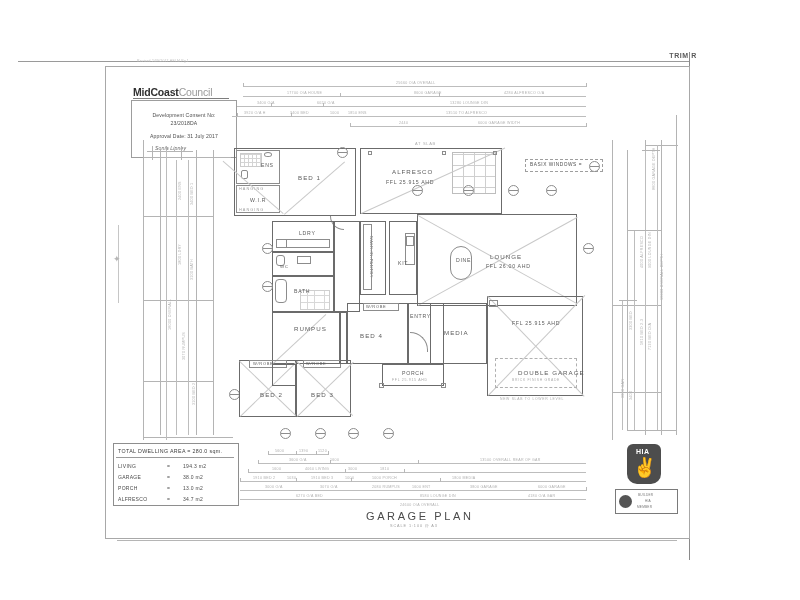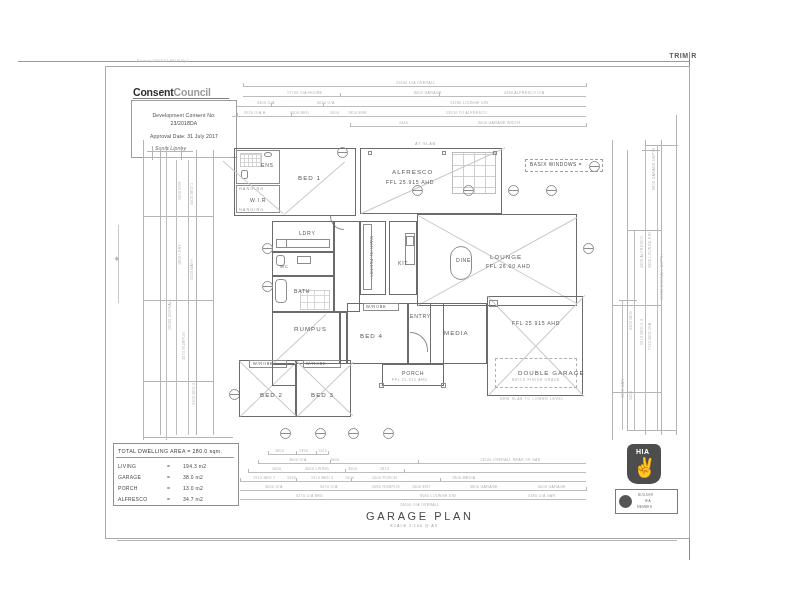--- a/index.html
+++ b/index.html
@@ -29,21 +29,21 @@
              letter-spacing:.6px;color:#5a5a5a;}
   #headernote{position:absolute;left:137px;top:59px;font-size:3.4px;color:#bdbdbd;letter-spacing:.2px;}
   #sheetborder{position:absolute;left:105px;top:66px;width:585px;height:473px;
                border:.7px solid #a8a8a8;box-sizing:border-box;}
 
   
   #stamp{position:absolute;left:131px;top:100px;width:106px;height:58px;
          border:.7px solid #9d9d9d;box-sizing:border-box;background:rgba(255,255,255,.72);}
   #stamp-brand{position:absolute;left:133px;top:86px;font-size:10.5px;letter-spacing:-.2px;}
   #stamp-brand .b1{color:#2f2f2f;font-weight:bold;}
-  #stamp-brand .b2{color:#9b9b9b;font-weight:bold;}
+  #stamp-brand .b2{color:#9b9b9b;font-weight:normal;}
   #stamp-rule{position:absolute;left:133px;top:98px;width:96px;height:1px;background:#7d7d7d;}
   .stamp-line{position:absolute;font-size:5.1px;color:#4d4d4d;letter-spacing:.15px;
               text-align:center;width:106px;left:131px;}
   #stamp-sig{position:absolute;left:155px;top:145px;font-size:5.2px;color:#6a6a6a;
              font-style:italic;letter-spacing:.1px;}
 
   
   #areabox{position:absolute;left:113px;top:443px;width:126px;height:63px;
            border:.8px solid #8e8e8e;box-sizing:border-box;background:#fff;}
   #area-title{position:absolute;left:118px;top:448px;font-size:5.3px;color:#3d3d3d;letter-spacing:.35px;}
@@ -89,21 +89,21 @@
 
 <div id="sheet">
 
   <div id="trimtop"></div>
   <div id="trimright"></div>
   <div id="trimlabel">TRIM R</div>
   <div id="headernote">Revised 24/9/2017 HELM  Pg.1</div>
   <div id="sheetborder"></div>
 
   <div id="stamp-brand">
-    <span class="b1">Consent</span><span class="b2">Council</span>
+    <span class="b1">MidCoast</span><span class="b2">Council</span>
   </div>
   <div id="stamp-rule"></div>
   <div id="stamp"></div>
   <div class="stamp-line" style="top:112px">Development Consent No:</div>
   <div class="stamp-line" style="top:120px">23/2018DA</div>
   <div class="stamp-line" style="top:133px">Approval Date: 31 July 2017</div>
   <div id="stamp-sig">Sonia Lipney</div>
 
   <div class="hair v" style="left:152px;top:146px;height:14px;"></div>
   <div class="hair v" style="left:166px;top:146px;height:14px;"></div>

